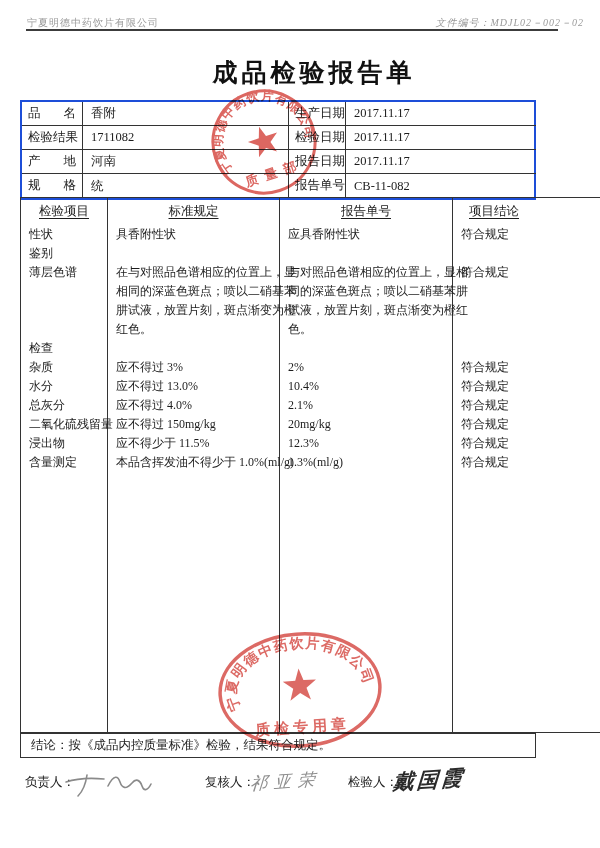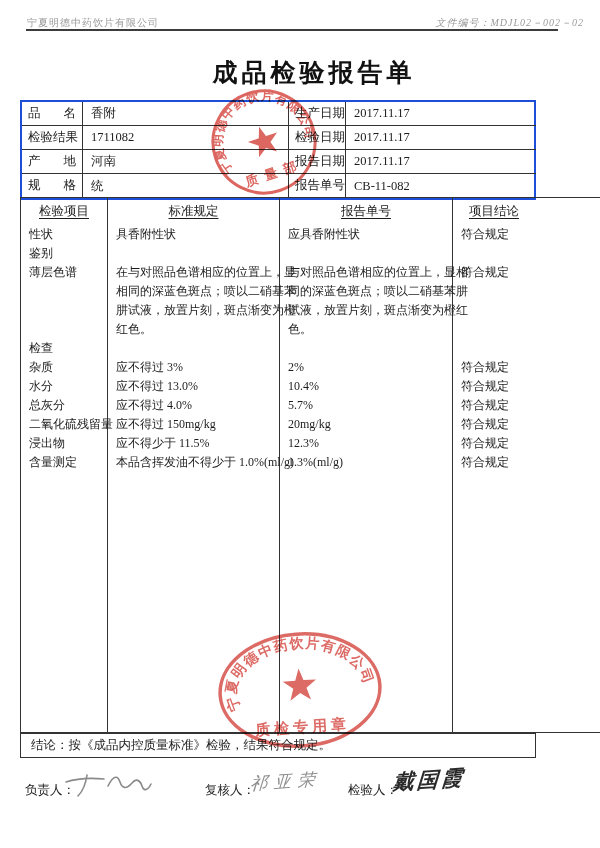--- a/index.html
+++ b/index.html
@@ -34,21 +34,21 @@
   .t2-body{display:grid;grid-template-columns:87px 172px 173px 82px;
         grid-template-rows:repeat(13,19px) 1fr;height:507px;}
   .t2 .c{box-sizing:border-box;font-size:12px;line-height:19px;padding-left:8px;
         white-space:nowrap;overflow:visible;}
   .t2 .b1{border-right:1px solid #333;}
   
   .concl{position:absolute;left:20px;top:733px;width:516px;height:25px;box-sizing:border-box;
         border:1px solid #333;font-size:12.5px;line-height:23px;padding-left:10px;}
   
   .sigrow{position:absolute;left:0;top:766px;width:600px;height:40px;font-size:12.5px;}
-  .sig-label{position:absolute;top:16px;color:#222;}
+  .sig-label{position:absolute;top:8px;color:#222;}
   .sig-name{position:absolute;font-style:italic;transform:rotate(-4deg) skewX(-8deg);
         white-space:nowrap;}
   .sig-review{left:250px;top:4px;font-size:17px;color:#8f8f8f;letter-spacing:7px;}
   .sig-inspect{left:393px;top:0px;font-size:21px;color:#2b2b2b;font-weight:bold;letter-spacing:3px;}
   .sig-scribble{position:absolute;left:60px;top:0px;}
   
   .stamp{position:absolute;mix-blend-mode:multiply;pointer-events:none;}
   .stamp-round{left:206px;top:84px;opacity:0.82;transform:rotate(-18deg);}
   .stamp-oval{left:212px;top:628px;opacity:0.8;transform:rotate(-4deg);}
 </style>
@@ -141,21 +141,21 @@
       <div class="c b1">2%</div>
       <div class="c">符合规定</div>
 
       <div class="c b1">水分</div>
       <div class="c b1">应不得过 13.0%</div>
       <div class="c b1">10.4%</div>
       <div class="c">符合规定</div>
 
       <div class="c b1">总灰分</div>
       <div class="c b1">应不得过 4.0%</div>
-      <div class="c b1">5.7%</div>
+      <div class="c b1">2.1%</div>
       <div class="c">符合规定</div>
 
       <div class="c b1">二氧化硫残留量</div>
       <div class="c b1">应不得过 150mg/kg</div>
       <div class="c b1">20mg/kg</div>
       <div class="c">符合规定</div>
 
       <div class="c b1">浸出物</div>
       <div class="c b1">应不得少于 11.5%</div>
       <div class="c b1">12.3%</div>

